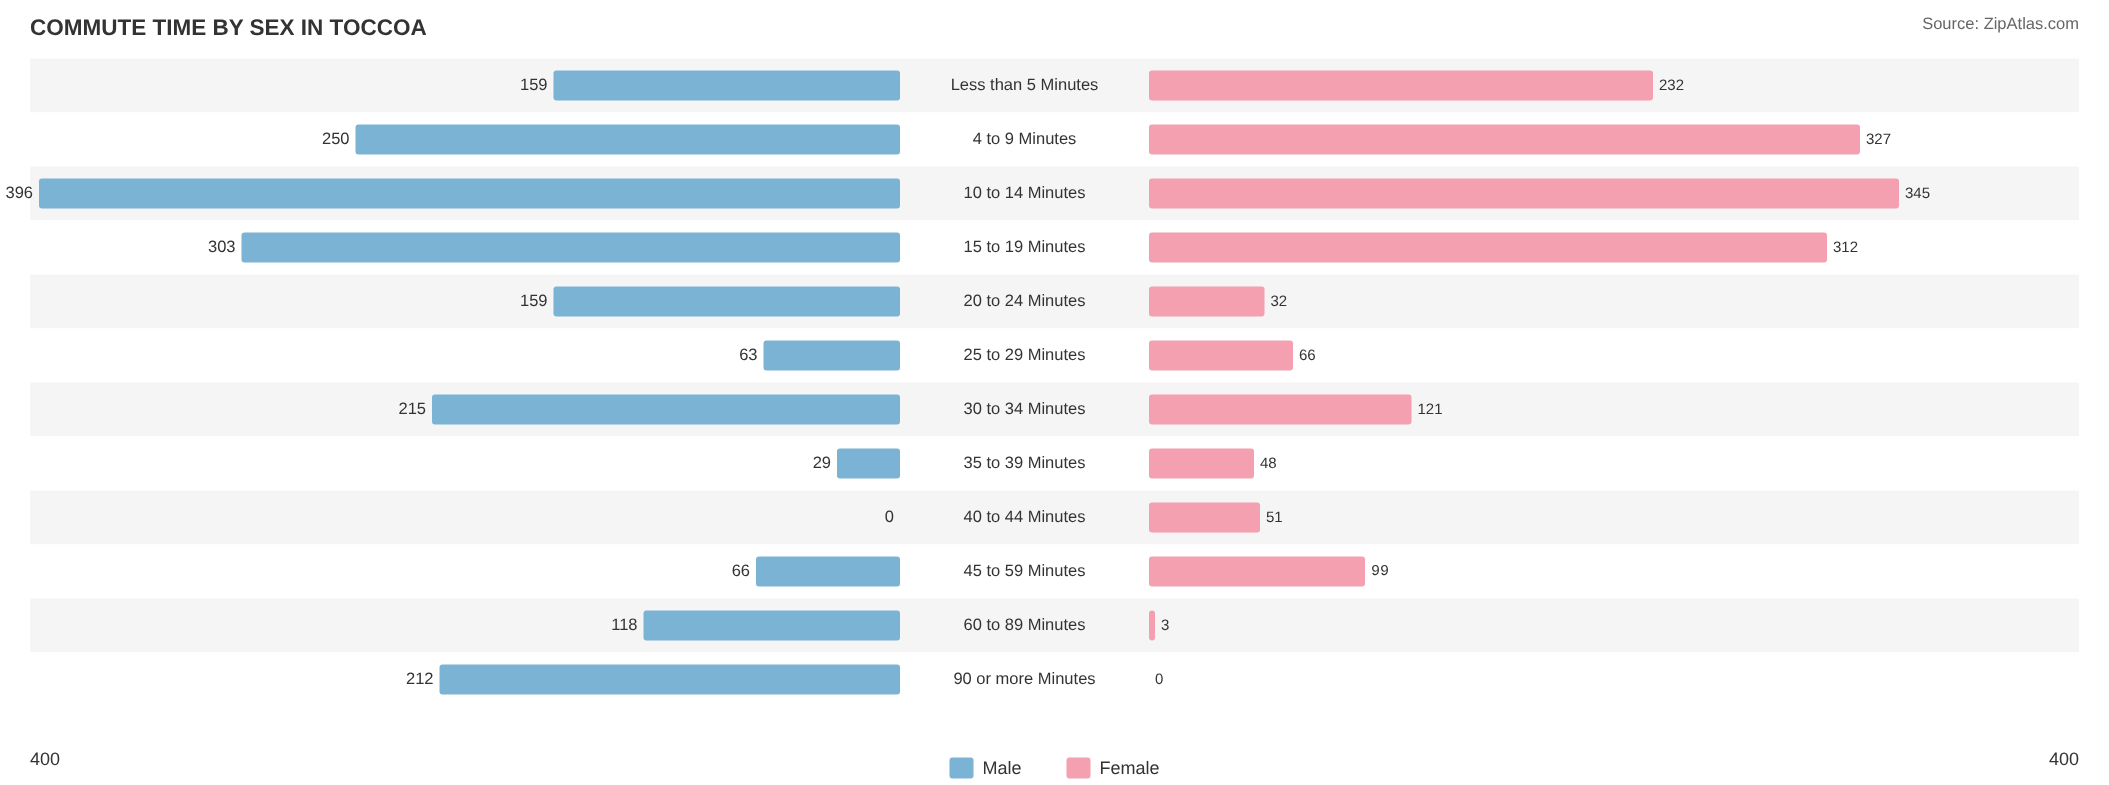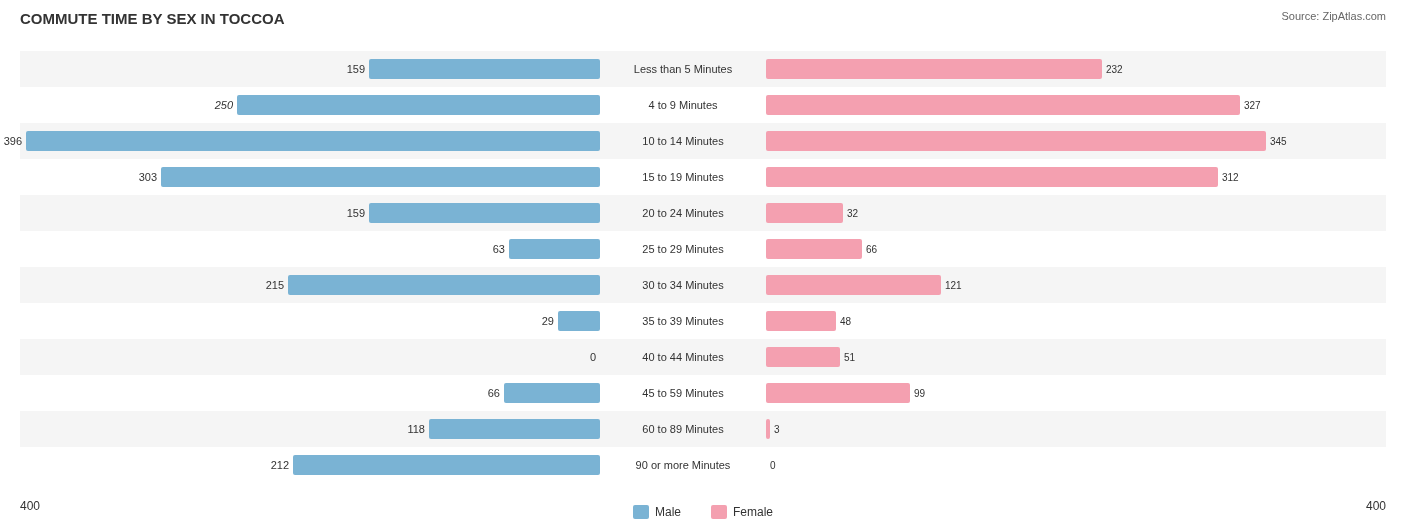--- a/index.html
+++ b/index.html
@@ -15,21 +15,21 @@
       height: 523px;
       padding: 10px 20px 40px 20px;
       position: relative;
       background: #fff;
     }
     .chart-title {
       font-size: 15px;
       font-weight: bold;
       text-transform: uppercase;
       color: #333;
-      margin-bottom: 24px;
+      margin-bottom: 12px;
     }
     .source-text {
       position: absolute;
       top: 10px;
       right: 20px;
       font-size: 11px;
       color: #666;
     }
     .chart-area {
       position: relative;
@@ -148,21 +148,21 @@
         <div class="bar-left" style="width:231px; right:0;"></div>
         <span class="value-left" style="right:235px;">159</span>
       </div>
       <div class="label-center">Less than 5 Minutes</div>
       <div class="right-section" style="width:580px;">
         <div class="bar-right" style="width:336px; left:0;"></div>
         <span class="value-right" style="left:340px;">232</span>
       </div>
     </div>
       <div class="row">
-      <div class="left-section" style="width:580px;font-style:italic;">
+      <div class="left-section" style="width:580px;">
         <div class="bar-left" style="width:363px; right:0;"></div>
         <span class="value-left" style="right:367px;">250</span>
       </div>
       <div class="label-center">4 to 9 Minutes</div>
       <div class="right-section" style="width:580px;">
         <div class="bar-right" style="width:474px; left:0;"></div>
         <span class="value-right" style="left:478px;">327</span>
       </div>
     </div>
       <div class="row">
@@ -243,21 +243,21 @@
       </div>
     </div>
       <div class="row">
       <div class="left-section" style="width:580px;">
         <div class="bar-left" style="width:96px; right:0;"></div>
         <span class="value-left" style="right:100px;">66</span>
       </div>
       <div class="label-center">45 to 59 Minutes</div>
       <div class="right-section" style="width:580px;">
         <div class="bar-right" style="width:144px; left:0;"></div>
-        <span class="value-right" style="left:148px;">99</span>
+        <span class="value-right" style="left:148px;font-family:Liberation Mono, monospace;">99</span>
       </div>
     </div>
       <div class="row">
       <div class="left-section" style="width:580px;">
         <div class="bar-left" style="width:171px; right:0;"></div>
         <span class="value-left" style="right:175px;">118</span>
       </div>
       <div class="label-center">60 to 89 Minutes</div>
       <div class="right-section" style="width:580px;">
         <div class="bar-right" style="width:4px; left:0;"></div>

